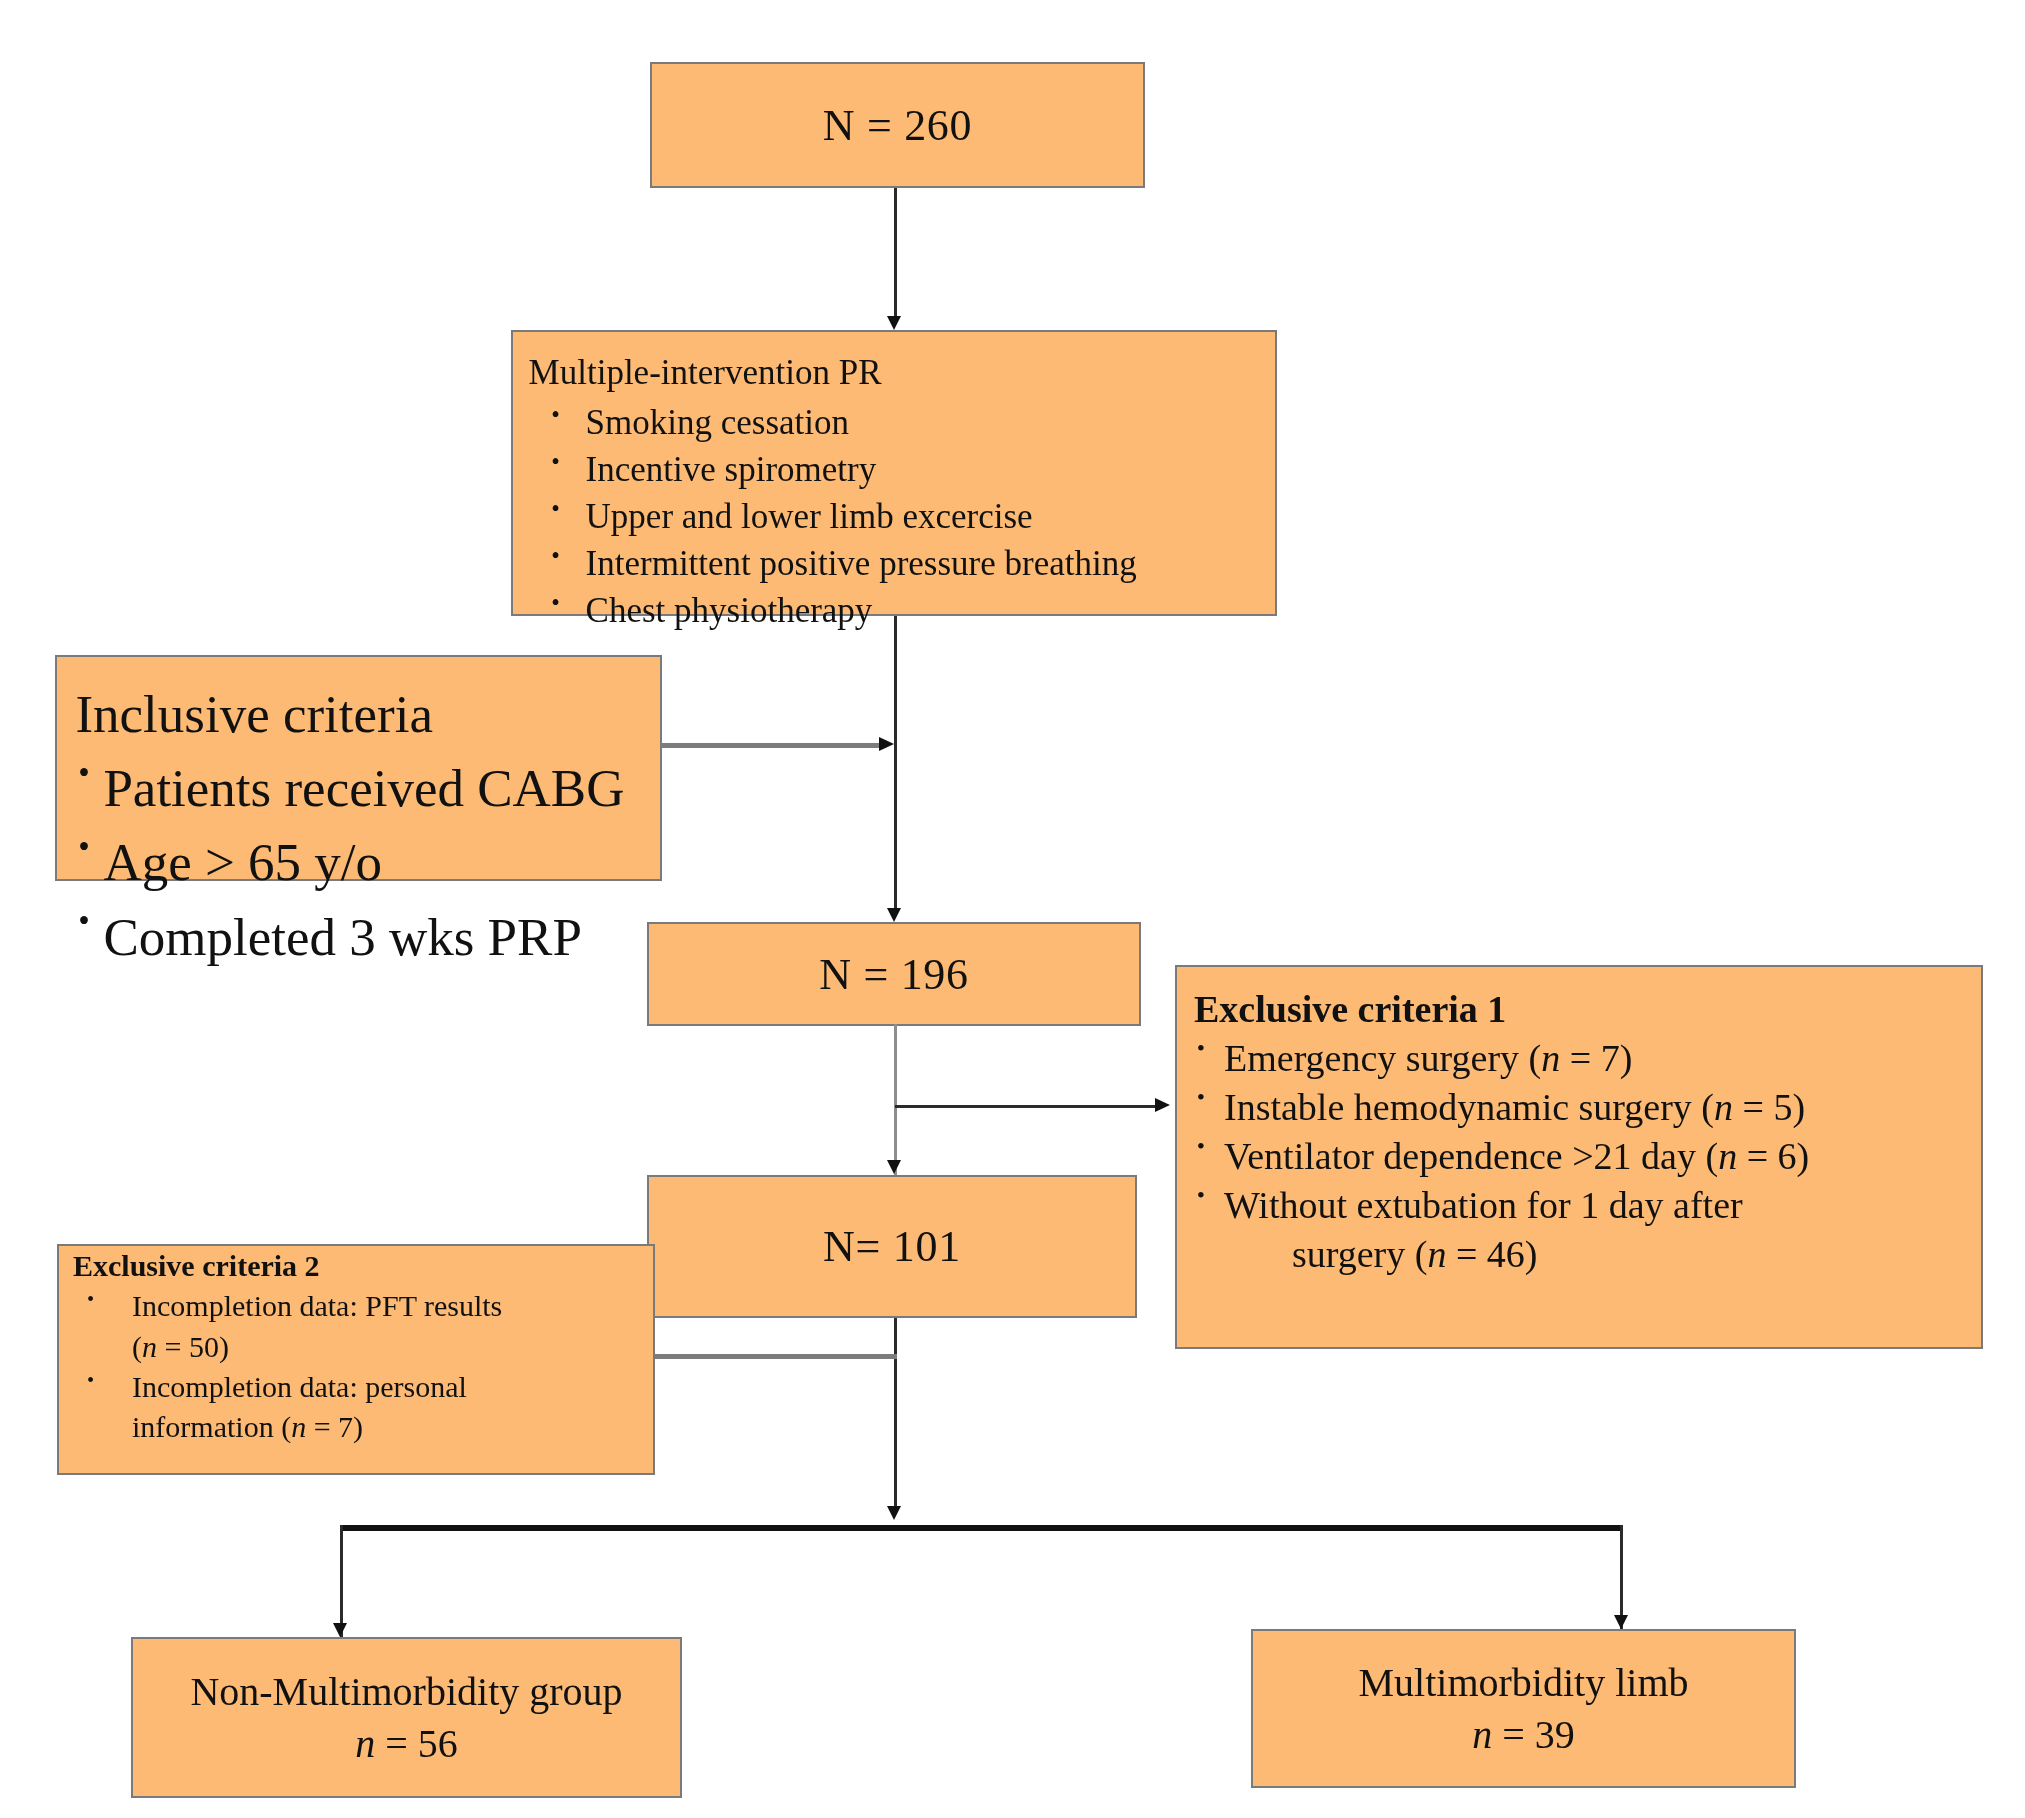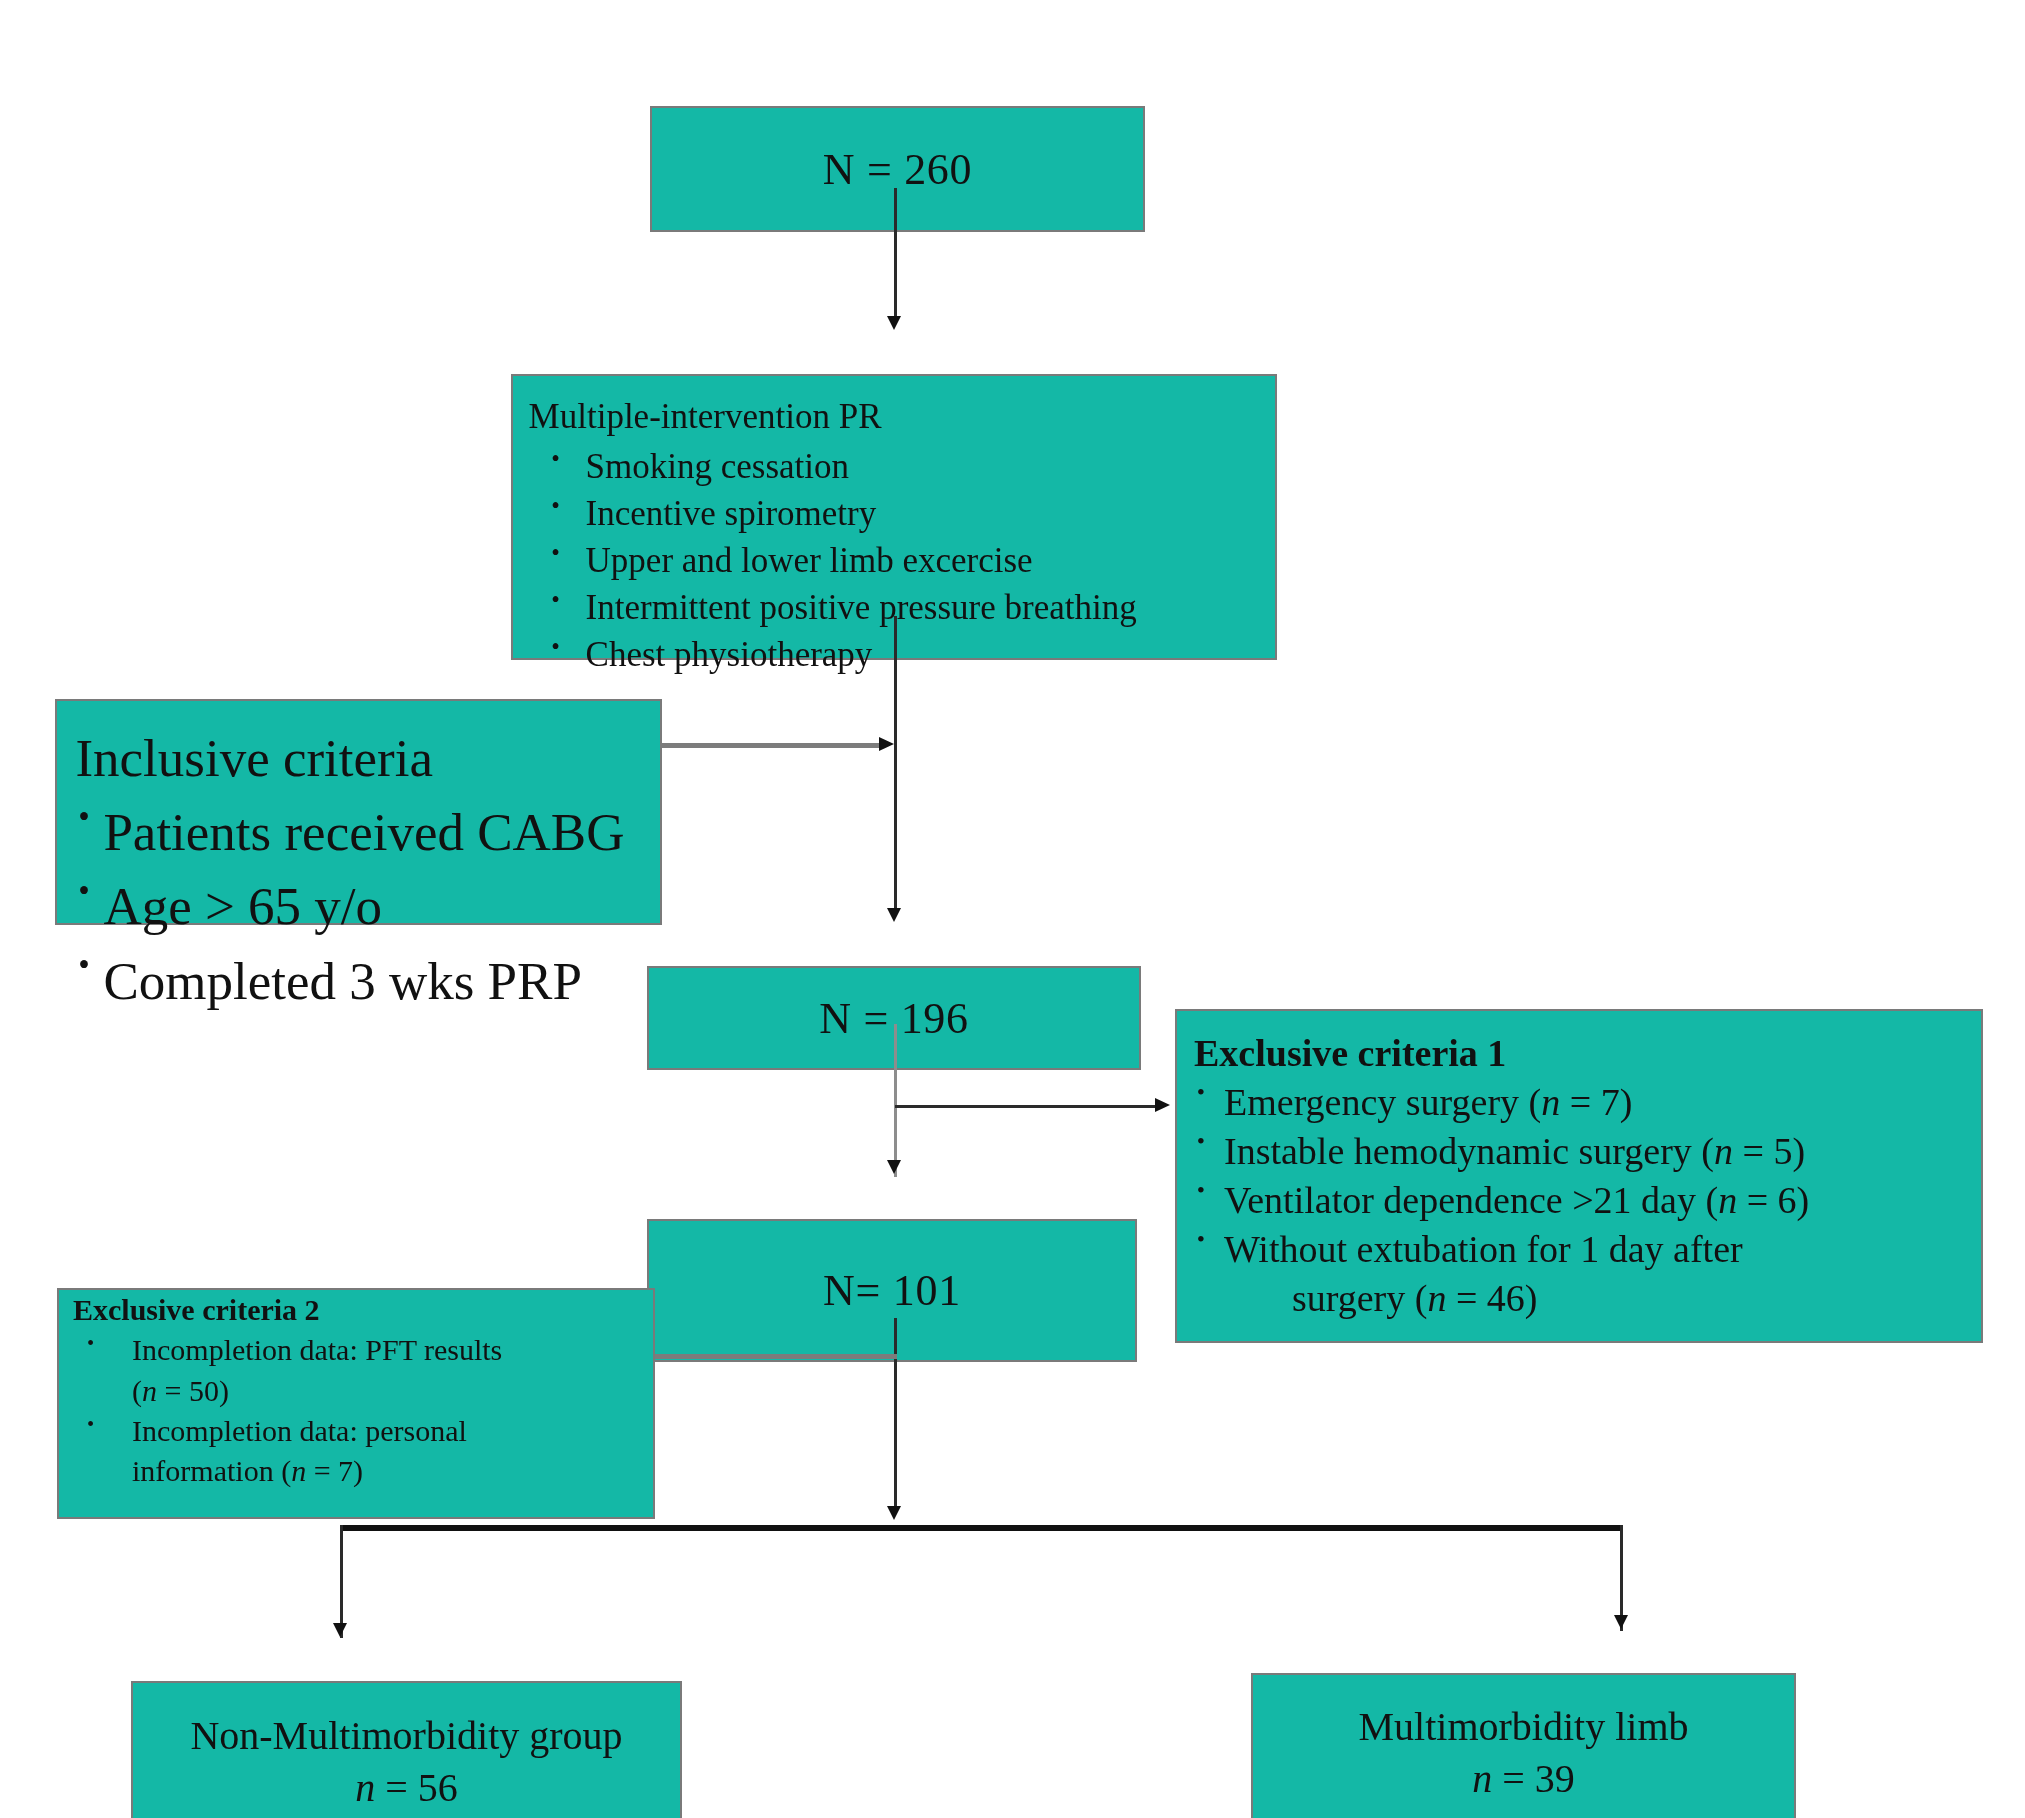--- a/index.html
+++ b/index.html
@@ -13,22 +13,21 @@
     height: 1819px;
     background: #ffffff;
     font-family: "Liberation Serif", "DejaVu Serif", serif;
     color: #111111;
     overflow: hidden;
   }
   .box {
     position: absolute;
     box-sizing: border-box;
     border: 2.1px solid #7a7a7a;
-    background: #14b8a6;
-    margin-top: 44px;
+    background: #fdba74;
   }
   .box-center {
     display: flex;
     align-items: center;
     justify-content: center;
     text-align: center;
   }
   .vline {
     position: absolute;
     background: #2a2a2a;
@@ -151,21 +150,21 @@
   <div class="box box-center" style="left:647px; top:922px; width:494px; height:104px;">
     <span class="n-big">N = 196</span>
   </div>
 
   <div class="vline-thin" style="left:894px; top:1024px; height:153px;"></div>
   <div class="arrow-down" style="left:887px; top:1160px;"></div>
 
   <div class="hline" style="left:895px; top:1105px; width:263px;"></div>
   <div class="arrow-right" style="left:1155px; top:1098px;"></div>
 
-  <div class="box" style="left:1175px; top:965px; width:808px; height:334px;">
+  <div class="box" style="left:1175px; top:965px; width:808px; height:384px;">
     <div class="ex1-box">
       <div class="title-line hdr-bold">Exclusive criteria 1</div>
       <ul class="bullets">
         <li class="bul-small"><span>Emergency surgery (</span><span class="ital">n</span><span> = 7)</span></li>
         <li class="bul-small"><span>Instable hemodynamic surgery (</span><span class="ital">n</span><span> = 5)</span></li>
         <li class="bul-small"><span>Ventilator dependence &gt;21 day (</span><span class="ital">n</span><span> = 6)</span></li>
         <li class="bul-small"><span>Without extubation for 1 day after</span>
           <div class="cont"><span>surgery (</span><span class="ital">n</span><span> = 46)</span></div>
         </li>
       </ul>

